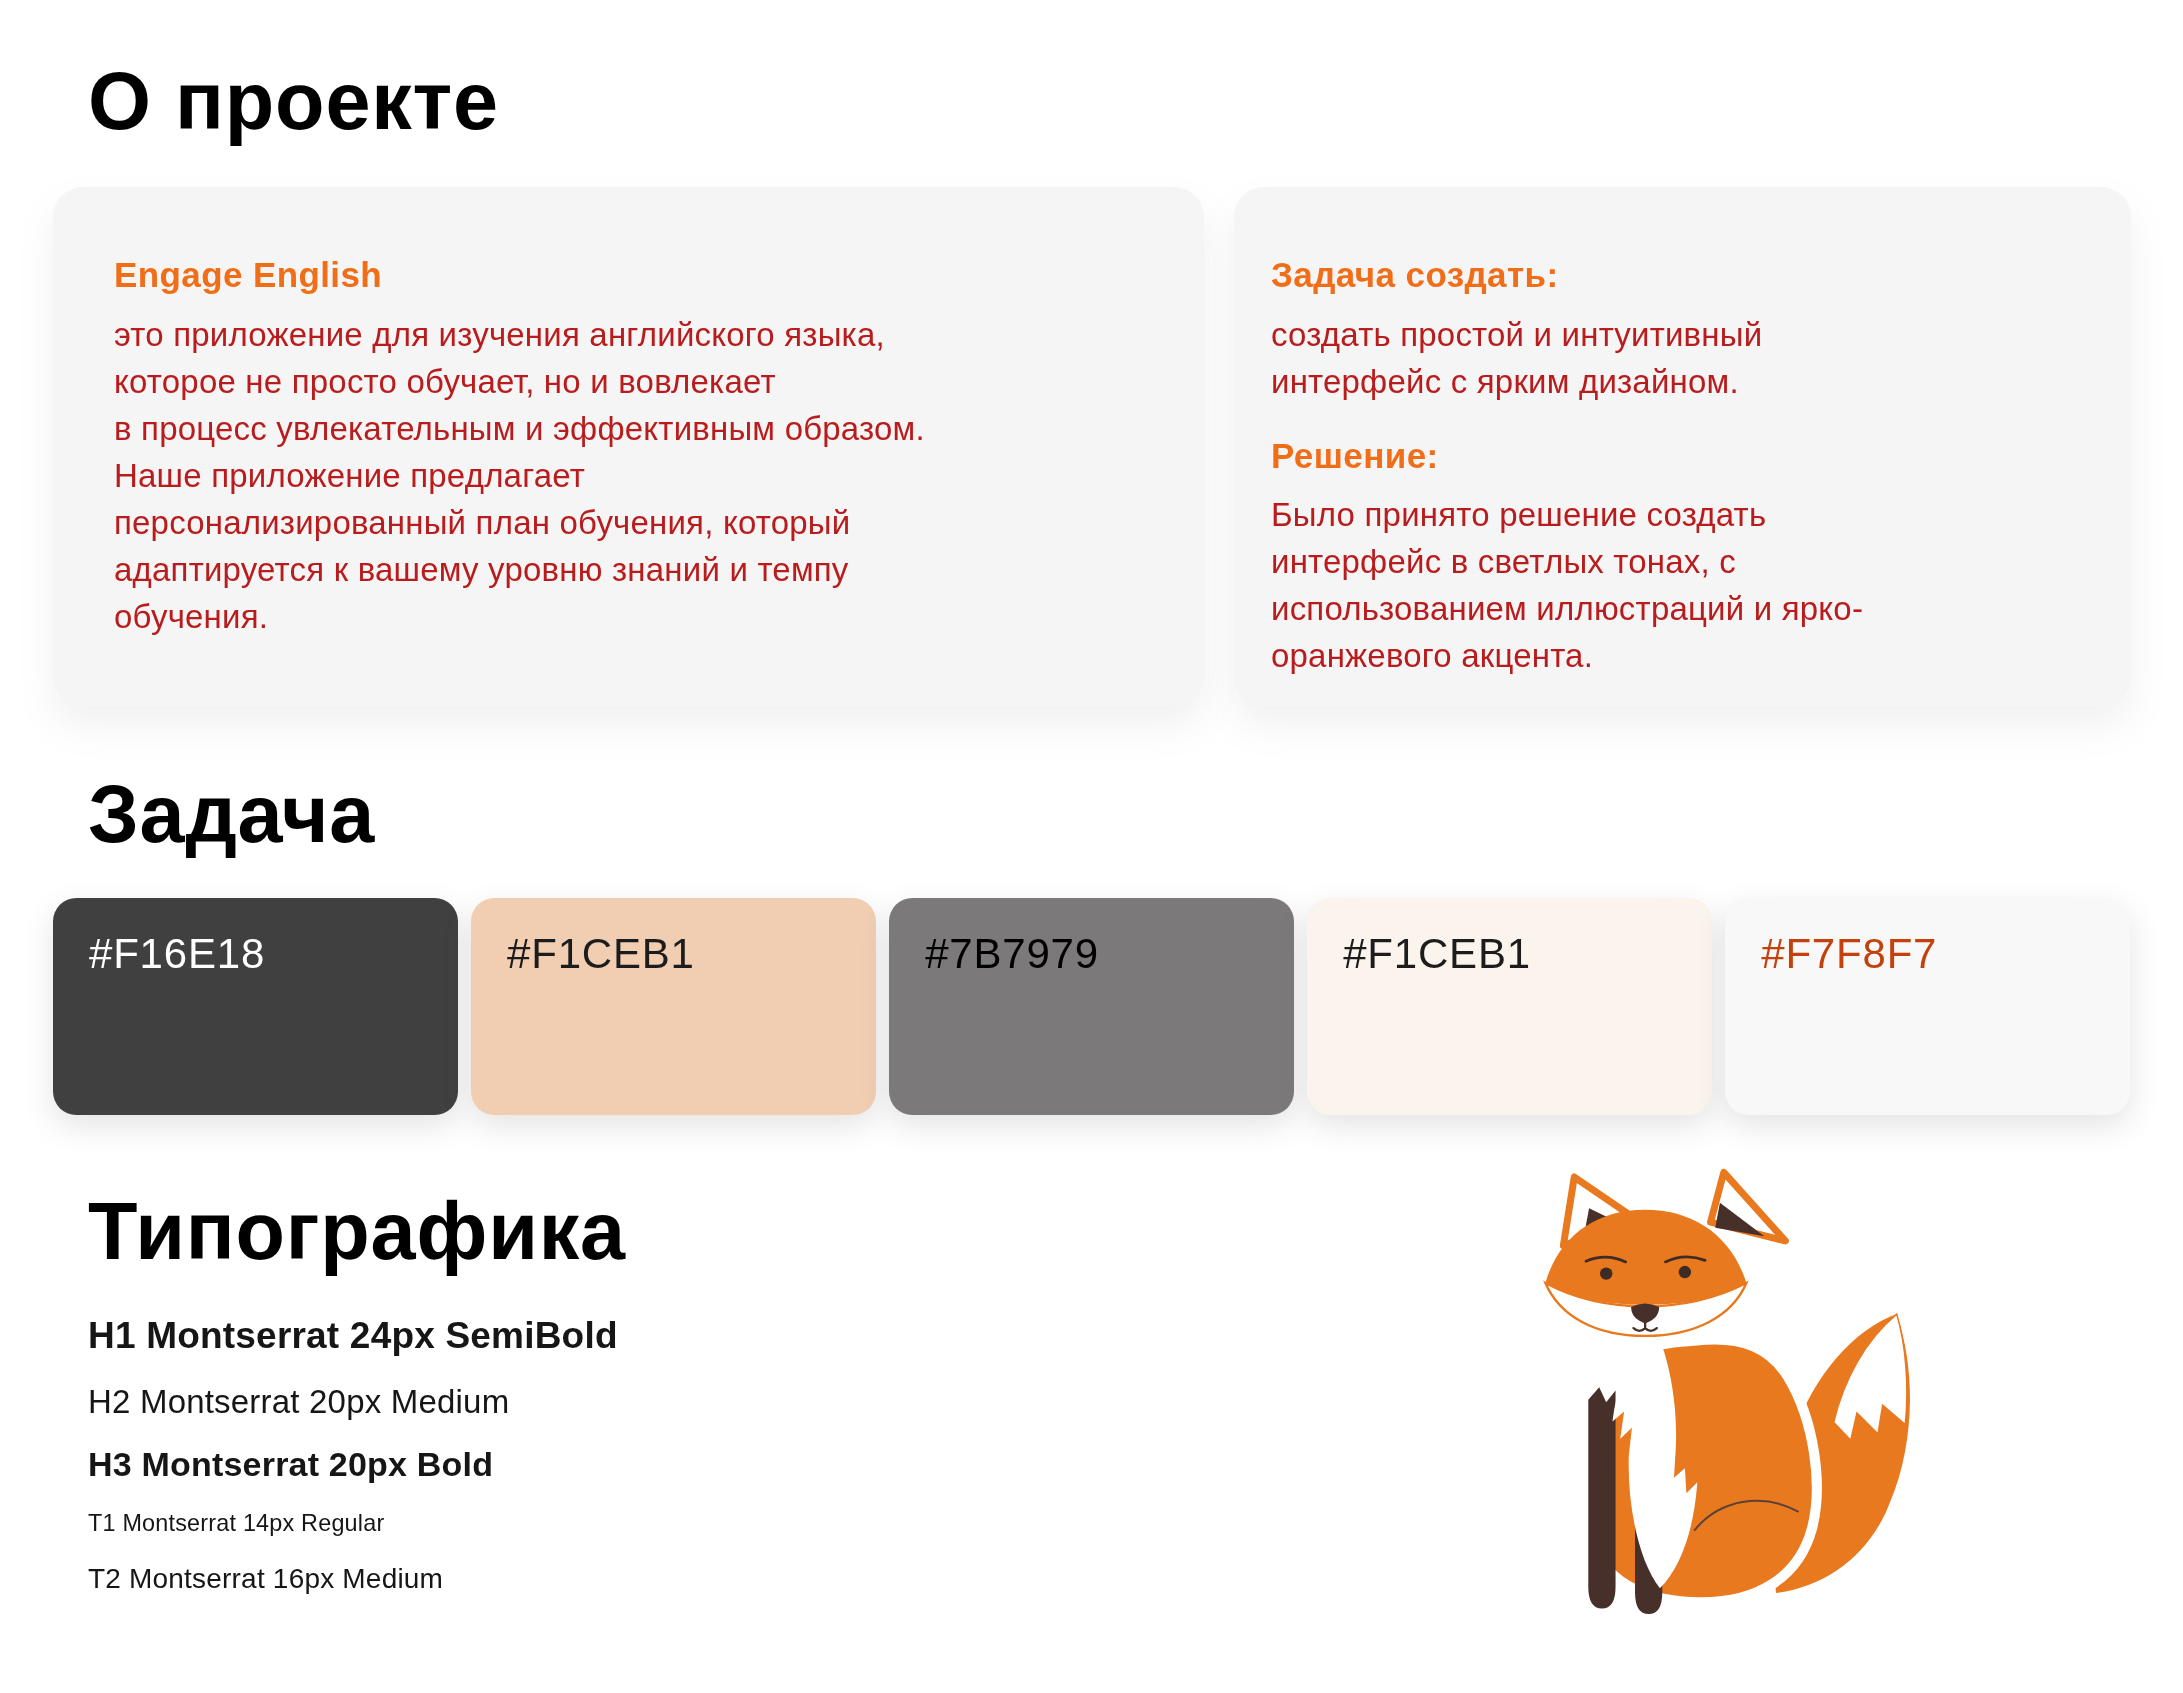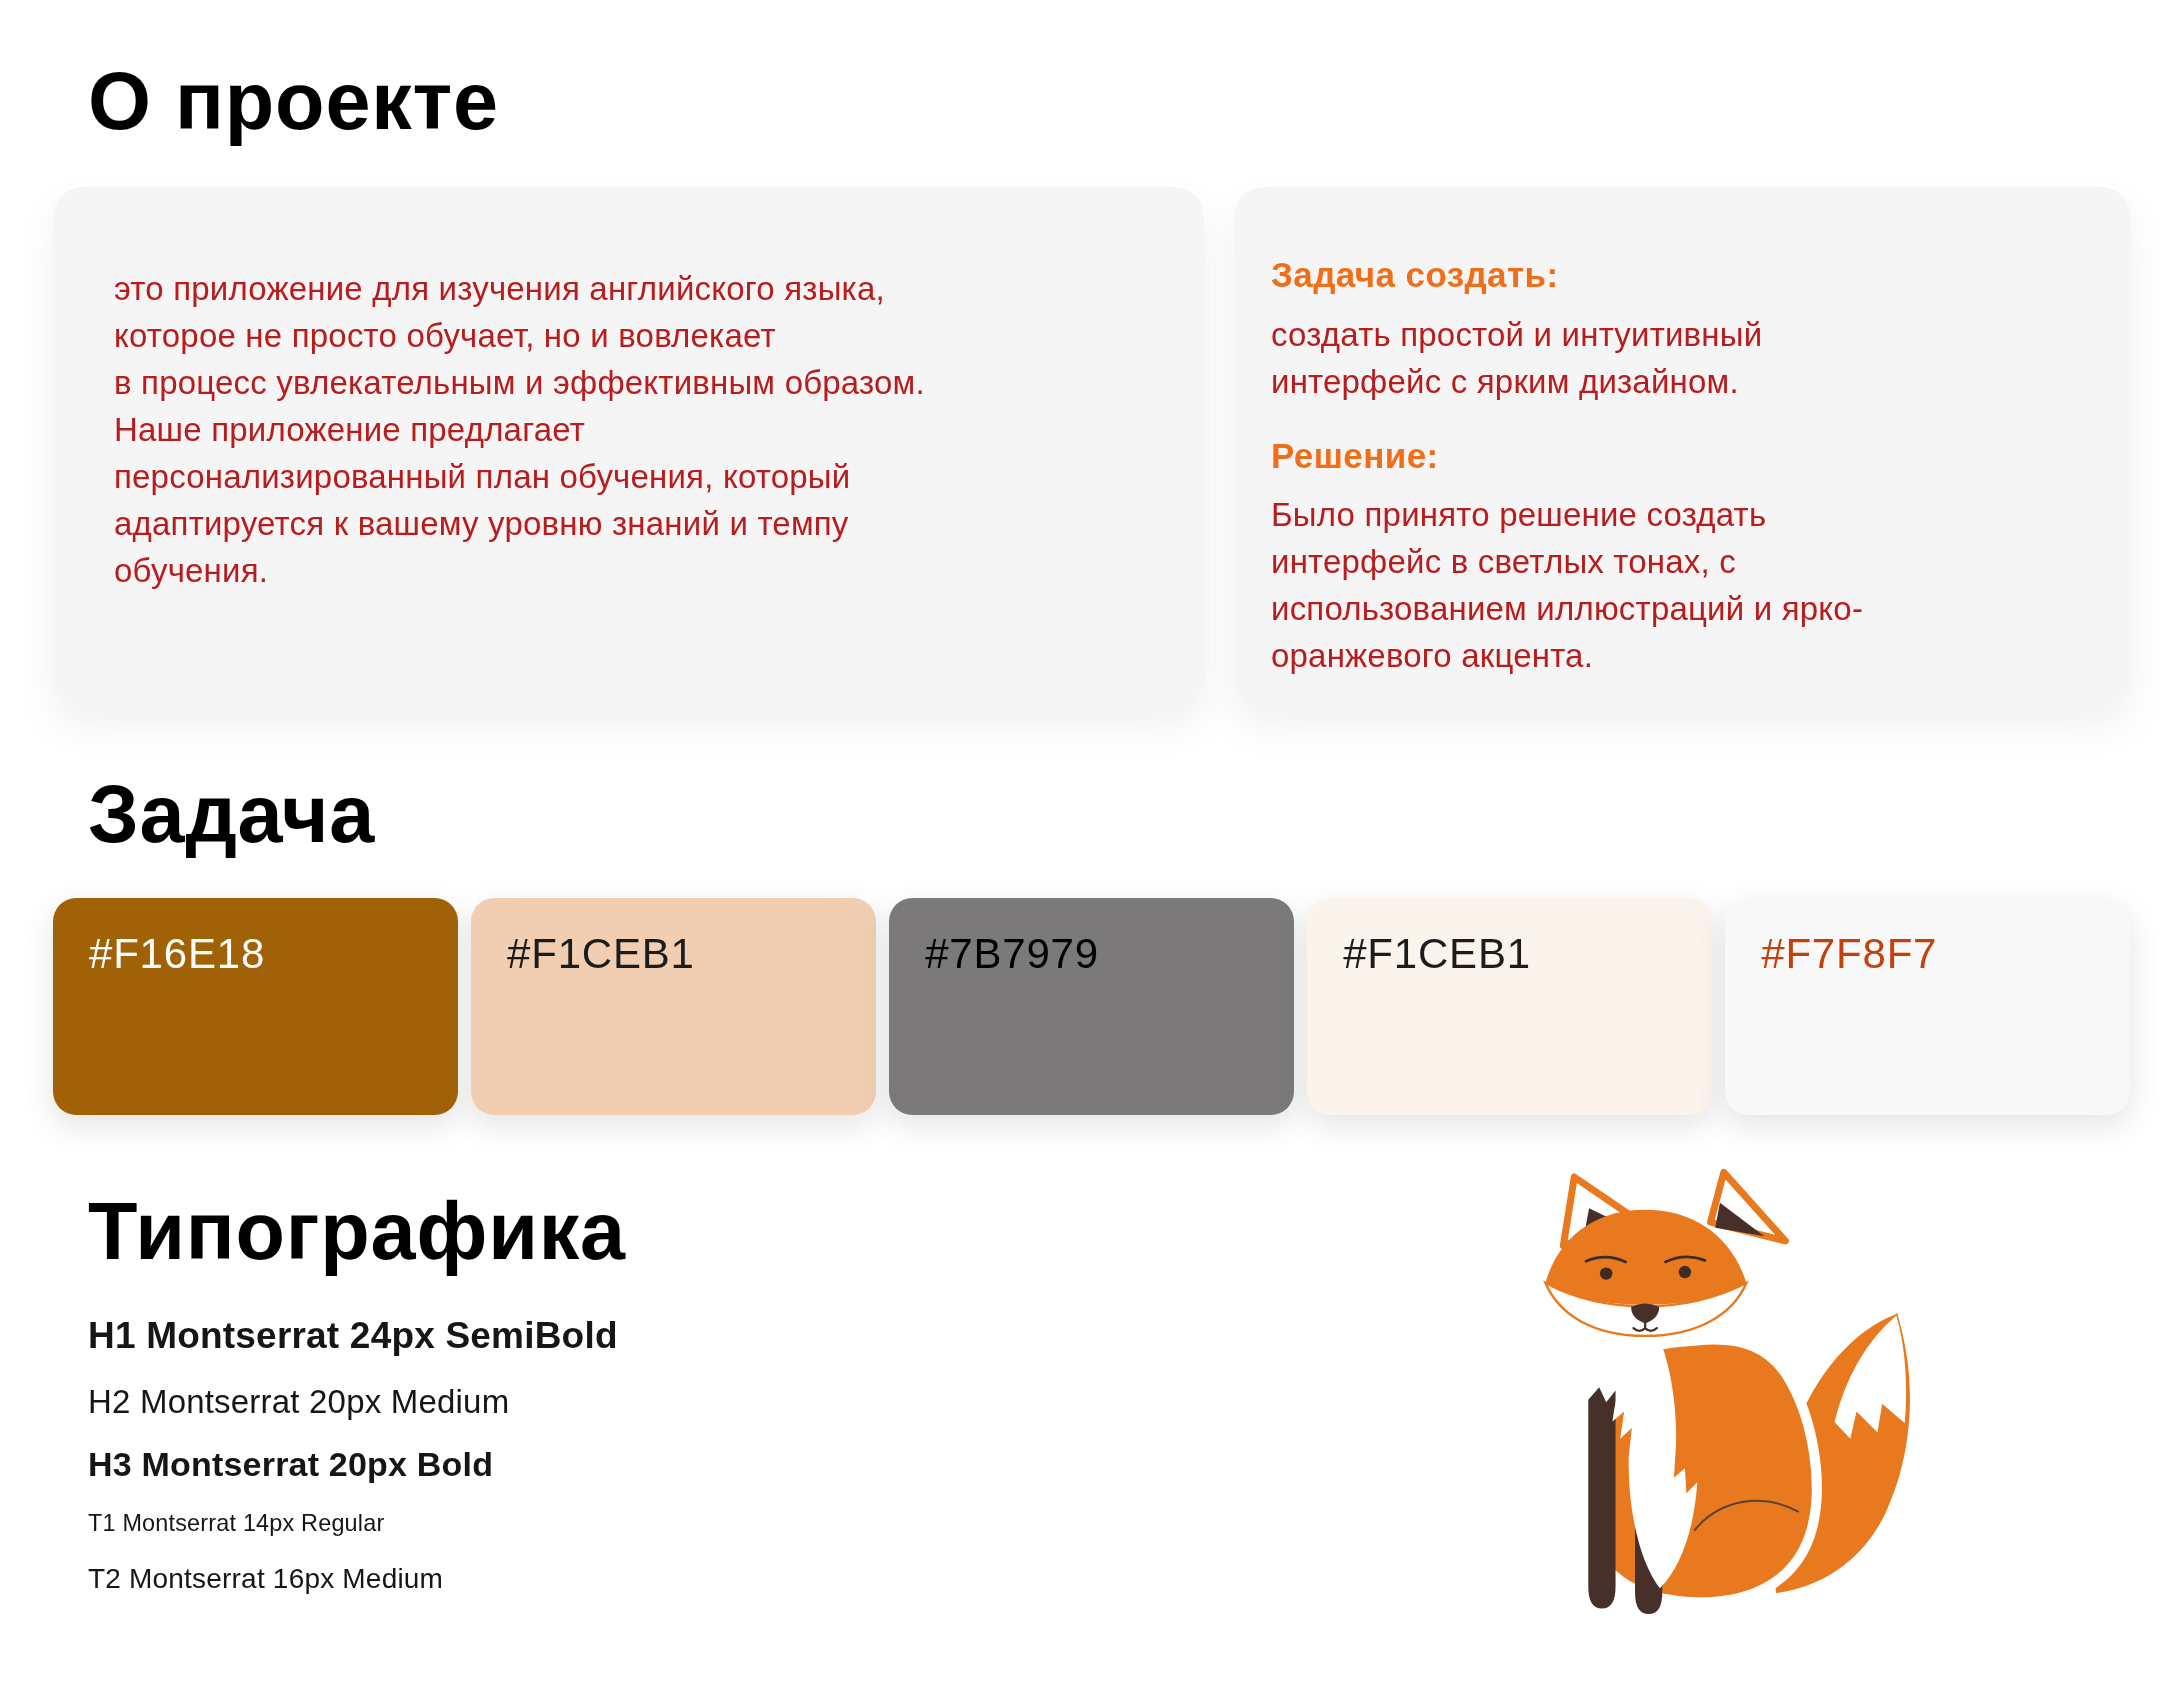--- a/index.html
+++ b/index.html
@@ -46,20 +46,21 @@
   .fox{position:absolute;left:1540px;top:1166px;width:405px;height:452px;}
 </style>
 </head>
 <body>
 
 <div class="canvas">
 
   <div class="section-title" id="title-about">О проекте</div>
 
   <div class="card card-left">
+    <div class="card-heading">Engage English</div>
     <div class="card-body">это приложение для изучения английского языка,
 которое не просто обучает, но и вовлекает
 в процесс увлекательным и эффективным образом.
 Наше приложение предлагает
 персонализированный план обучения, который
 адаптируется к вашему уровню знаний и темпу
 обучения.</div>
   </div>
 
   <div class="card card-right">
@@ -69,21 +70,21 @@
     <div class="card-heading second">Решение:</div>
     <div class="card-body">Было принято решение создать
 интерфейс в светлых тонах, с
 использованием иллюстраций и ярко-
 оранжевого акцента.</div>
   </div>
 
   <div class="section-title" id="title-colors">Задача</div>
 
   <div class="swatch-row">
-    <div class="swatch" style="background: #a16207; color: rgb(255, 255, 255);">#F16E18</div>
+    <div class="swatch" style="background: #404040; color: rgb(255, 255, 255);">#F16E18</div>
     <div class="swatch" style="background: rgb(241, 206, 177); color: rgb(28, 28, 28);">#F1CEB1</div>
     <div class="swatch" style="background: rgb(123, 121, 121); color: #000000;">#7B7979</div>
     <div class="swatch" style="background: rgb(251, 244, 237); color: rgb(28, 28, 28);">#F1CEB1</div>
     <div class="swatch" style="background: rgb(247, 248, 247); color: #c2410c;">#F7F8F7</div>
   </div>
 
   <div class="section-title" id="title-typography">Типографика</div>
 
   <div class="typo-list">
     <div class="typo-item t-h1">H1 Montserrat 24px SemiBold</div>

